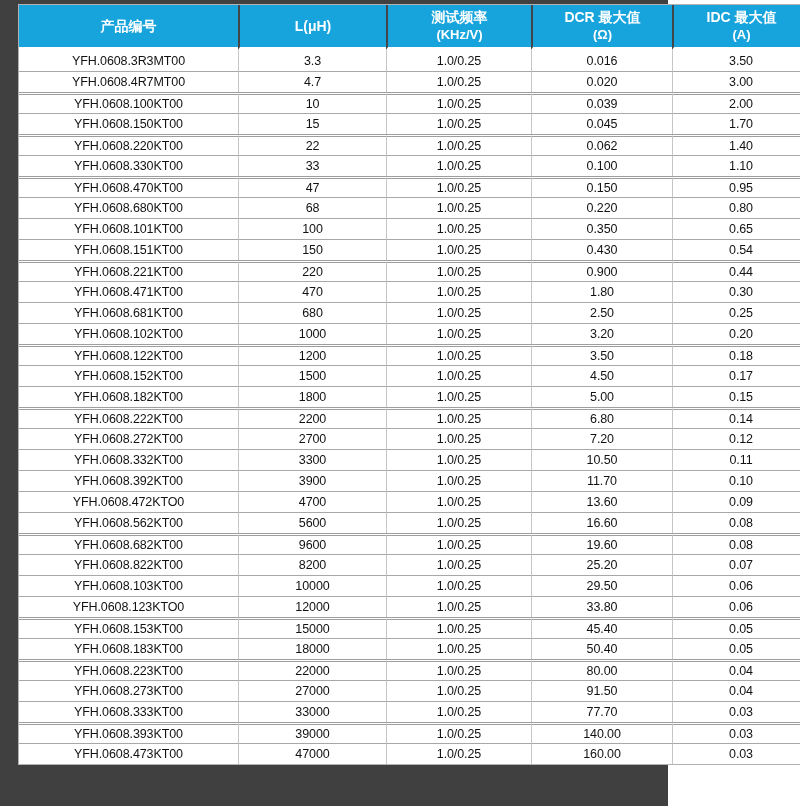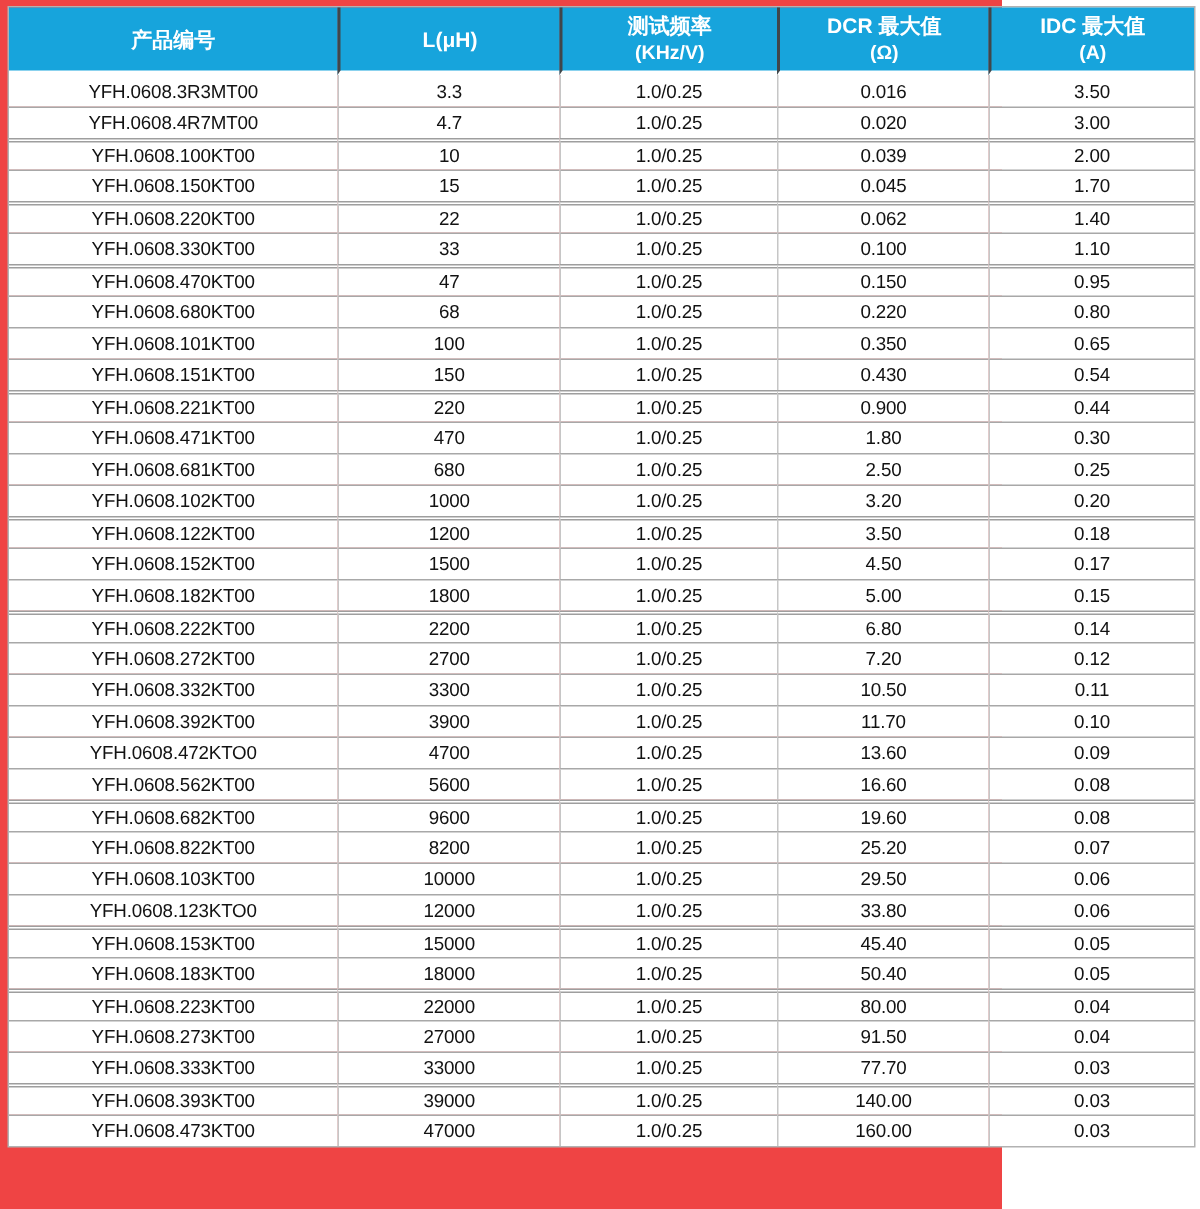--- a/index.html
+++ b/index.html
@@ -5,22 +5,22 @@
   html, body {
     margin: 0;
     padding: 0;
     background: #ffffff;
     font-family: "Liberation Sans", "DejaVu Sans", sans-serif;
   }
   .page {
     width: 668px;
     height: 806px;
     box-sizing: border-box;
-    padding: 4px 5px 5px 5px;
-    background: #ef4444;
+    padding: 4px 5px 5px 18px;
+    background: #404040;
   }
   table.spec {
     width: 790px;
     table-layout: fixed;
     border-collapse: separate;
     border-spacing: 0;
     border: 1px solid #b2b2b2;
   }
   th {
     background: #17a4dc;

